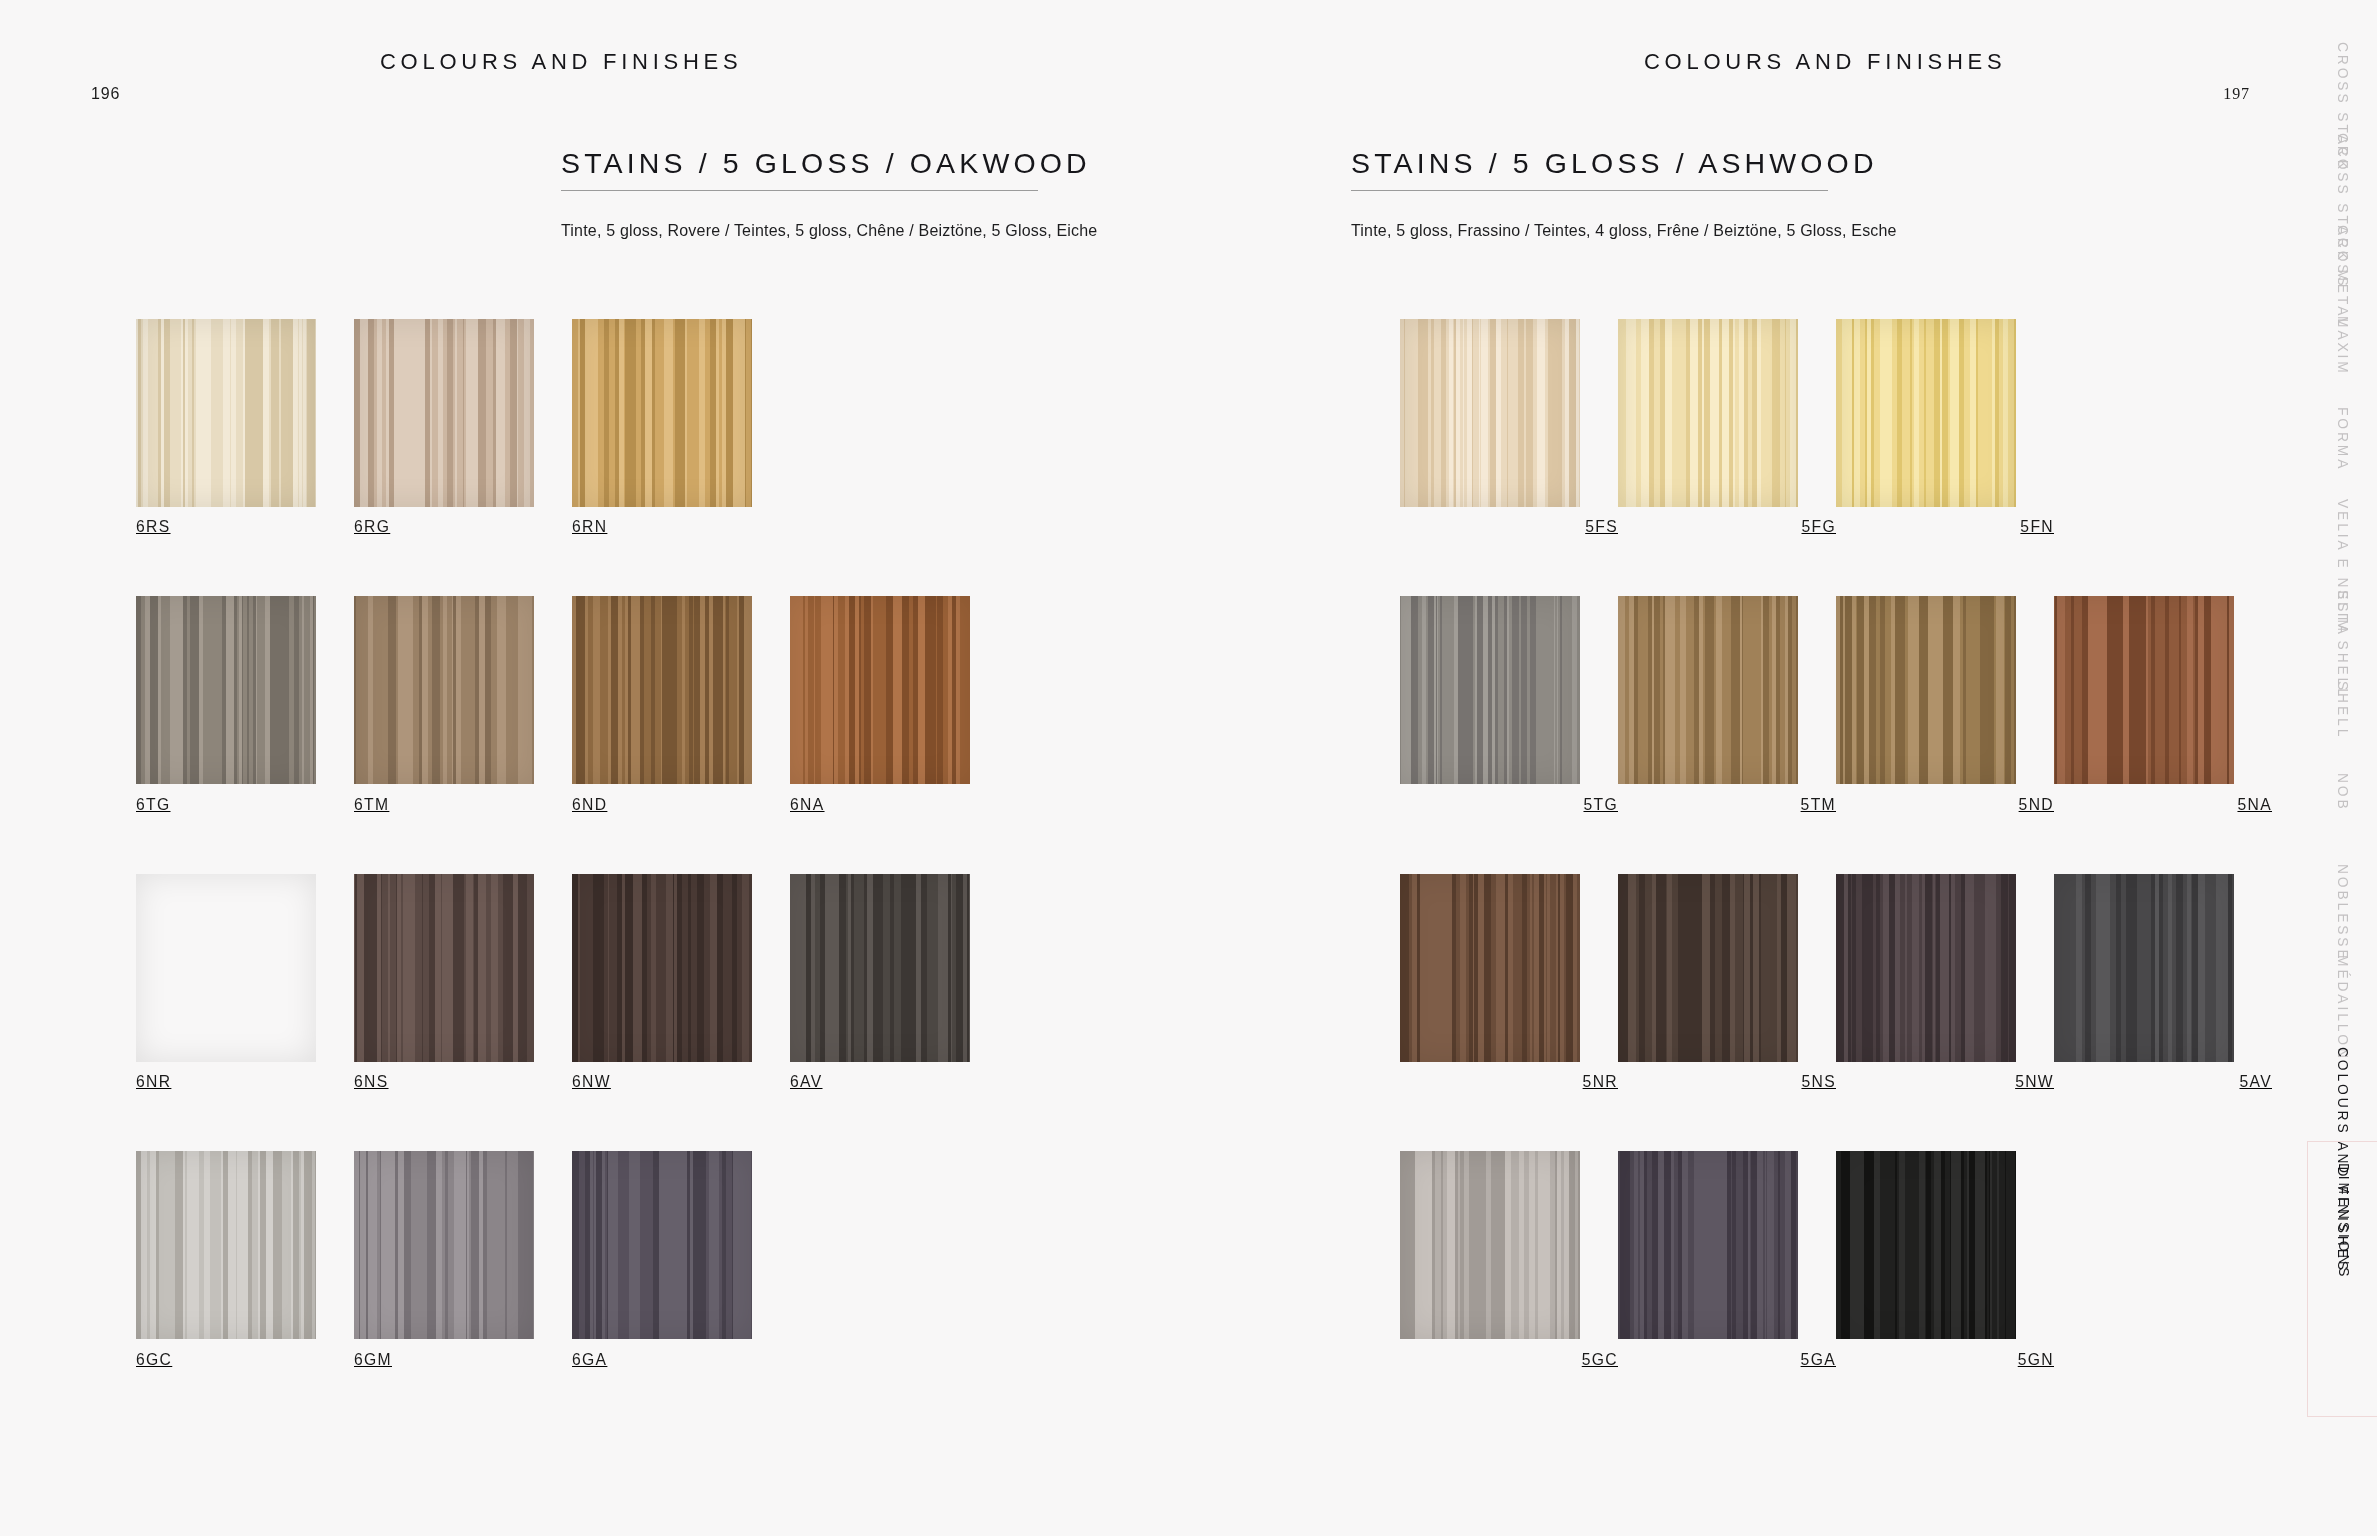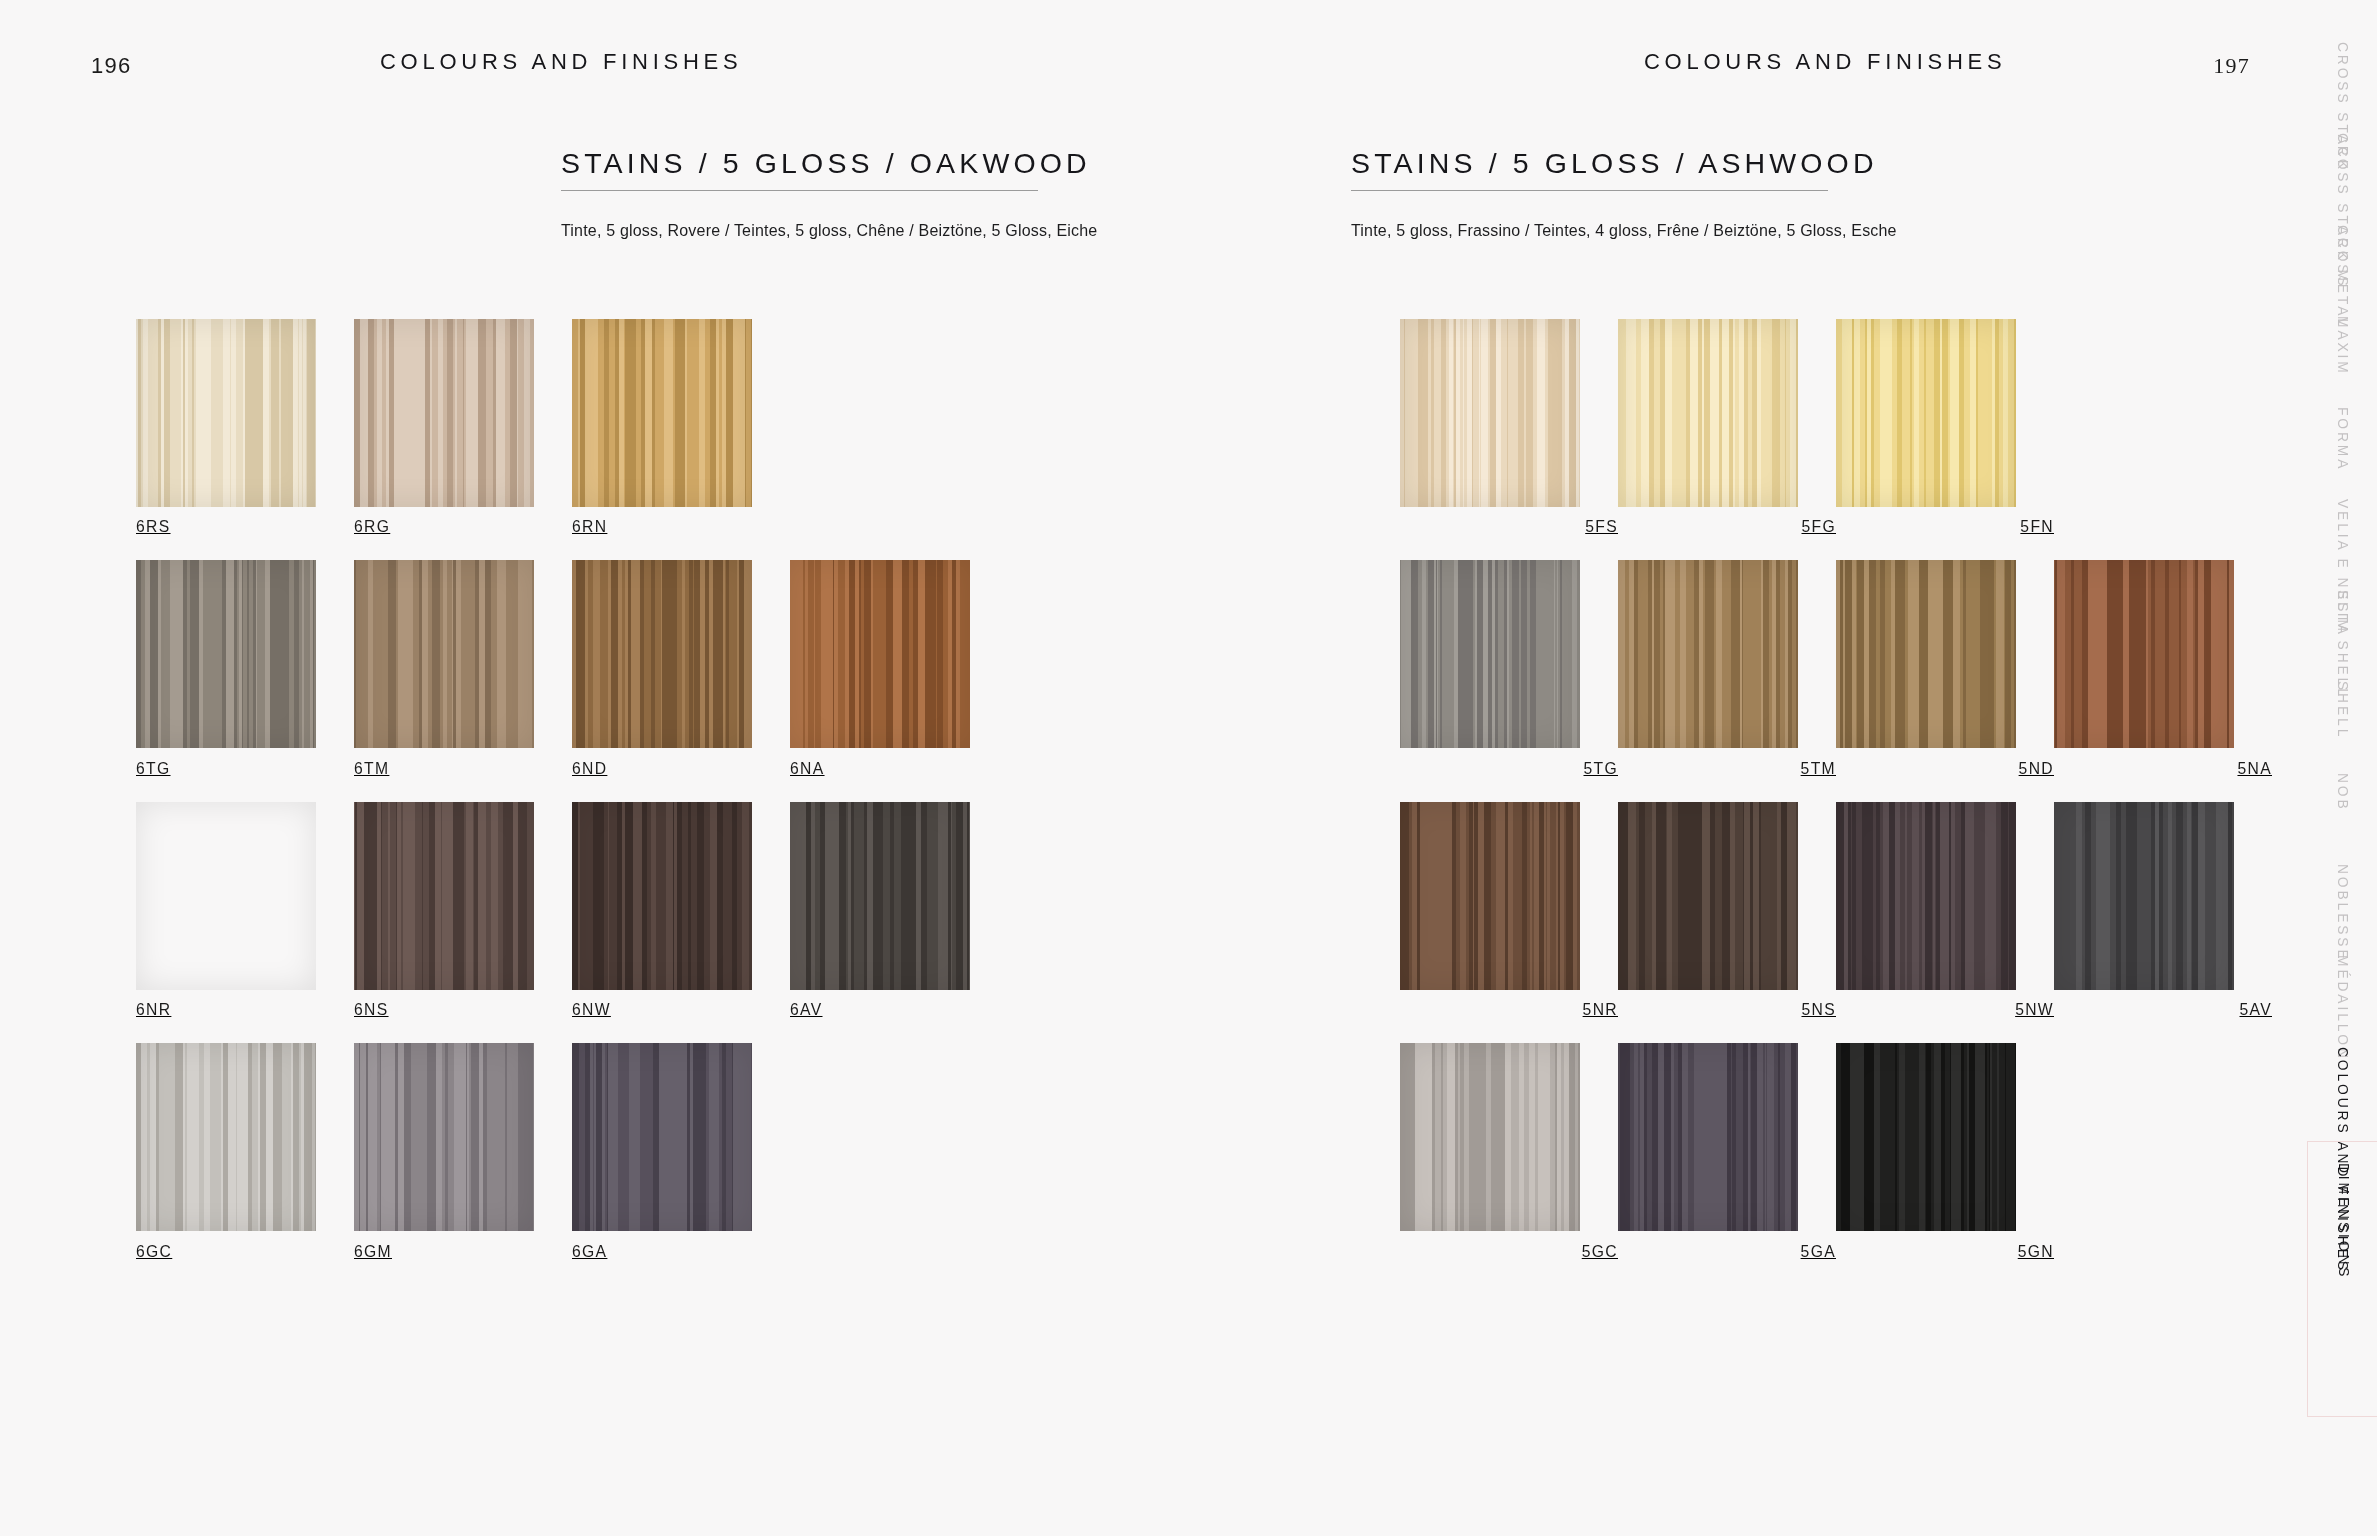--- a/index.html
+++ b/index.html
@@ -15,24 +15,25 @@
   #page {
     position: relative;
     width: 2378px;
     height: 1536px;
     background: #f8f7f7;
   }
 
   
   .folio {
     position: absolute;
-    font-size: 22px;
+    font-size: 16px;
     letter-spacing: 0.055em;
     color: #1b1b1b;
     font-weight: 400;
+    margin-top: 32px;
   }
   .folio.left  { left: 91px;  top: 53px; }
   .folio.right { right: 128px; top: 53px; font-family: Liberation Serif, serif; }
 
   .running-head {
     position: absolute;
     top: 49px;
     font-size: 22px;
     letter-spacing: 0.215em;
     color: #16161a;
@@ -69,21 +70,21 @@
     white-space: nowrap;
     line-height: 1.3;
   }
 
   
   .grid { position: absolute; top: 319px; text-decoration: underline; }
   .grid.left  { left: 136px;  }
   .grid.right { left: 1400px; text-align: right; }
 
   .grid-row { display: flex; }
-  .grid-row + .grid-row { margin-top: 24px; }
+  .grid-row + .grid-row { margin-top: 60px; }
 
   .cell { width: 218px; }
   .cell + .cell { margin-left: 0px; }
 
   .swatch {
     width: 180px;
     height: 188px;
     position: relative;
     overflow: hidden;
   }

